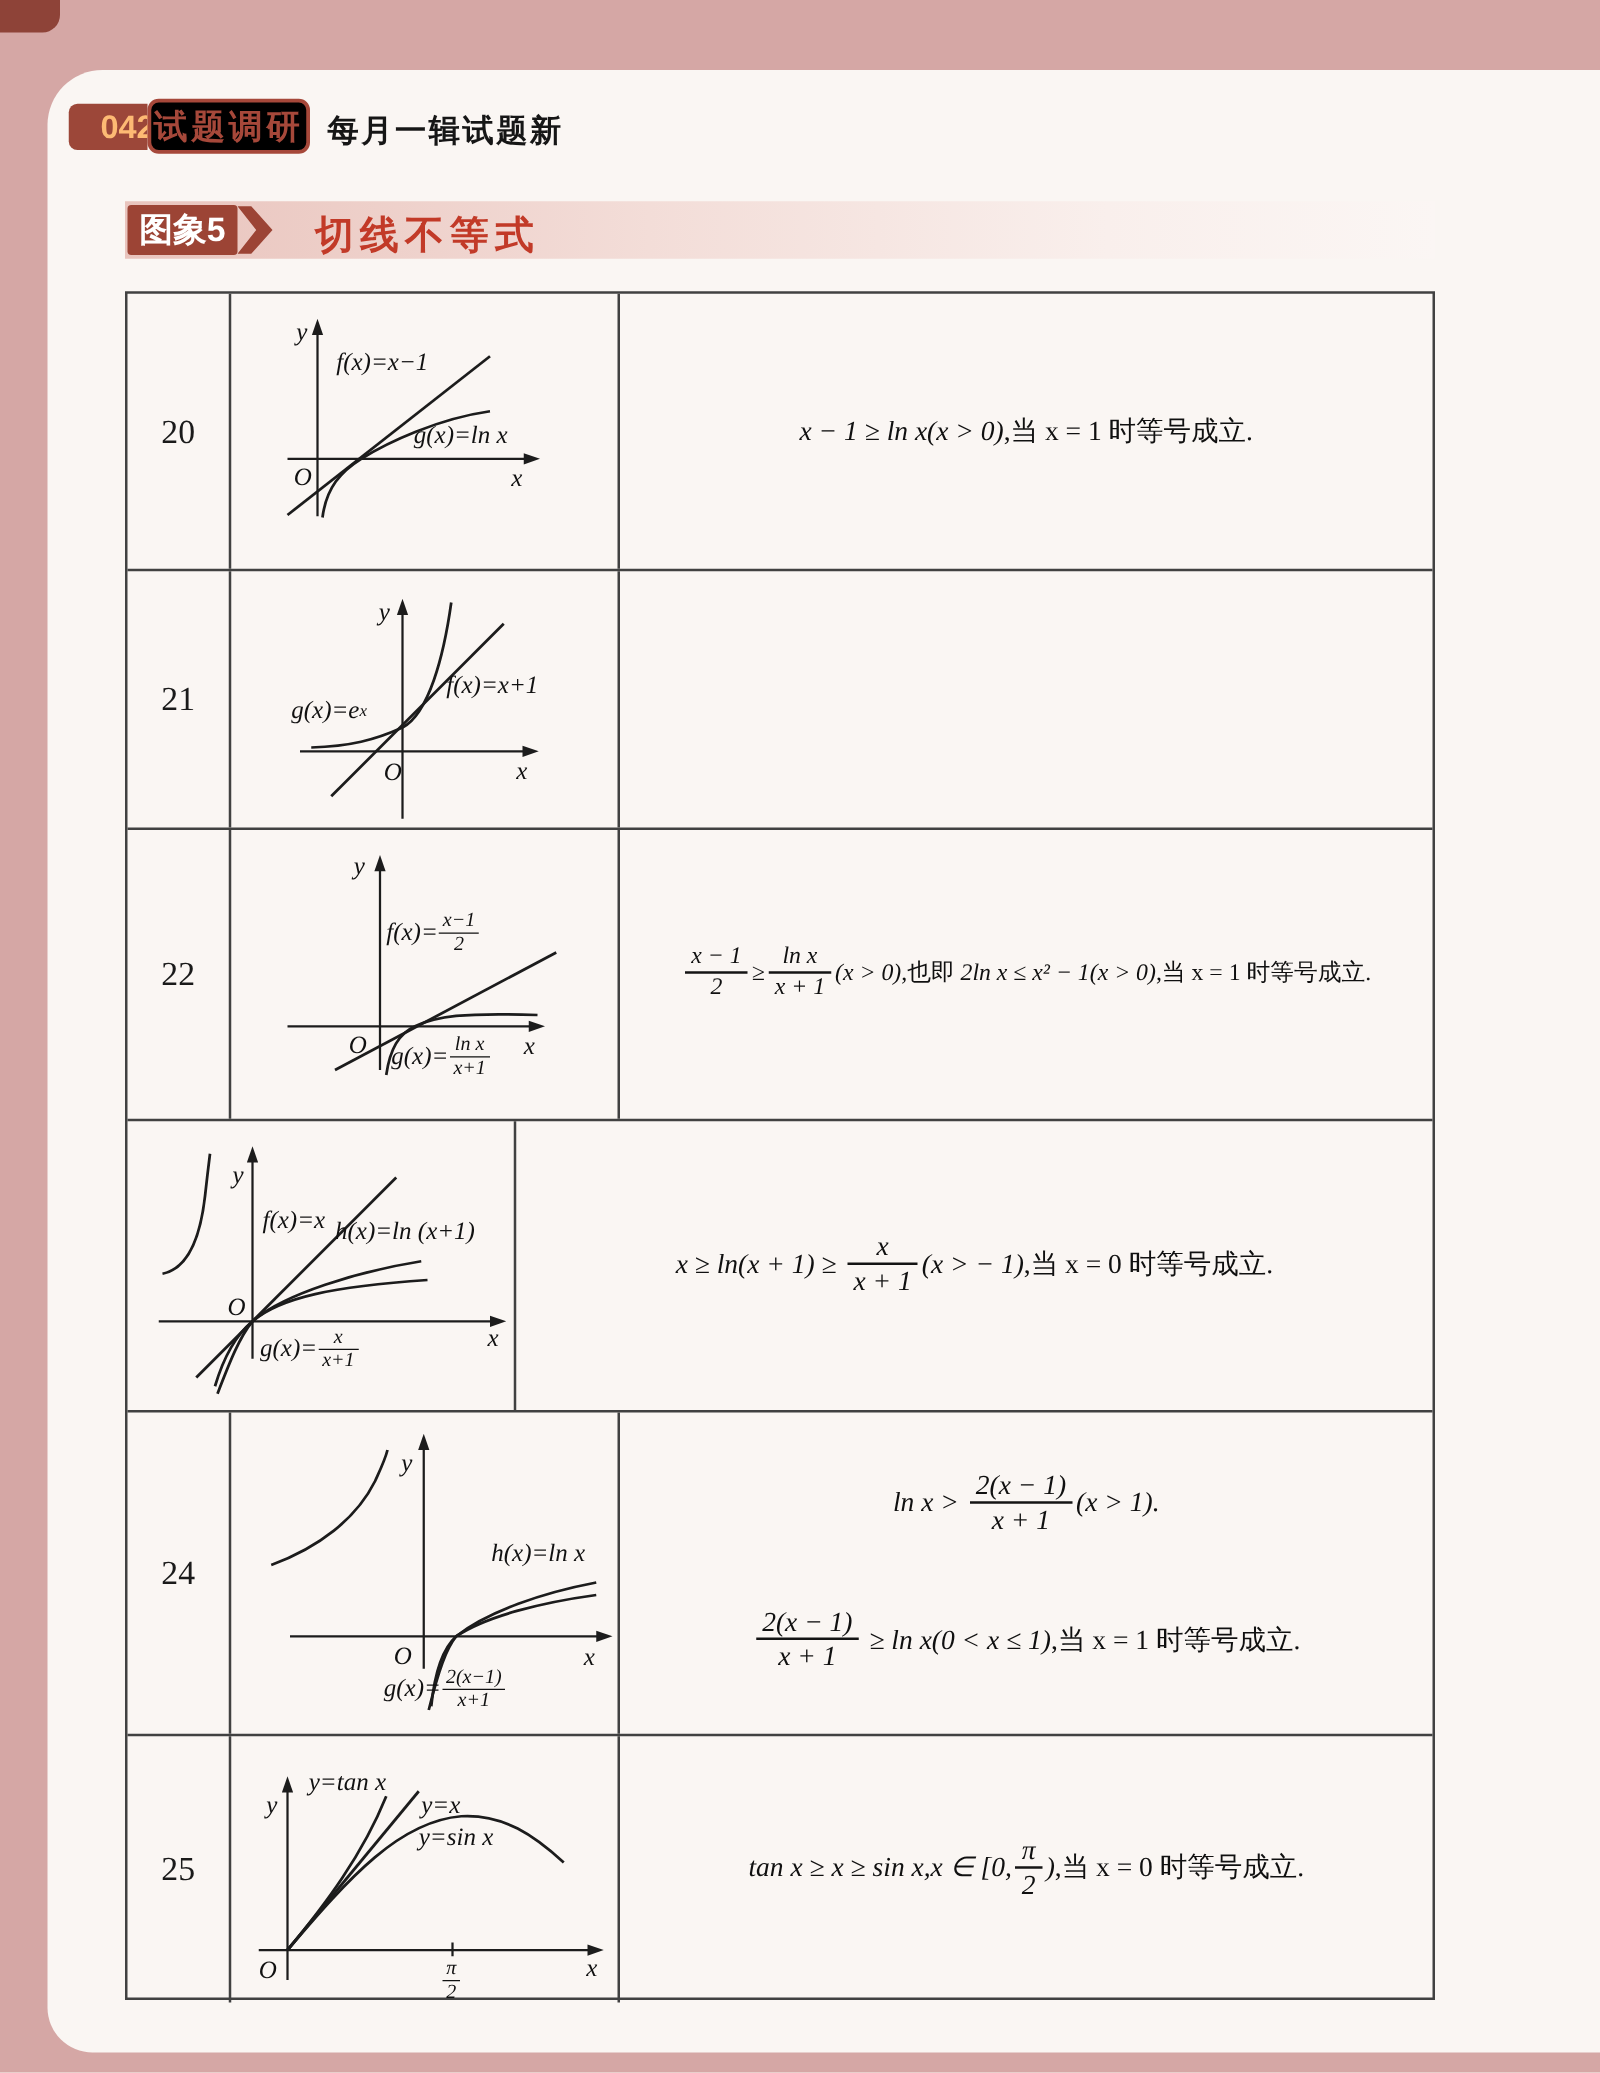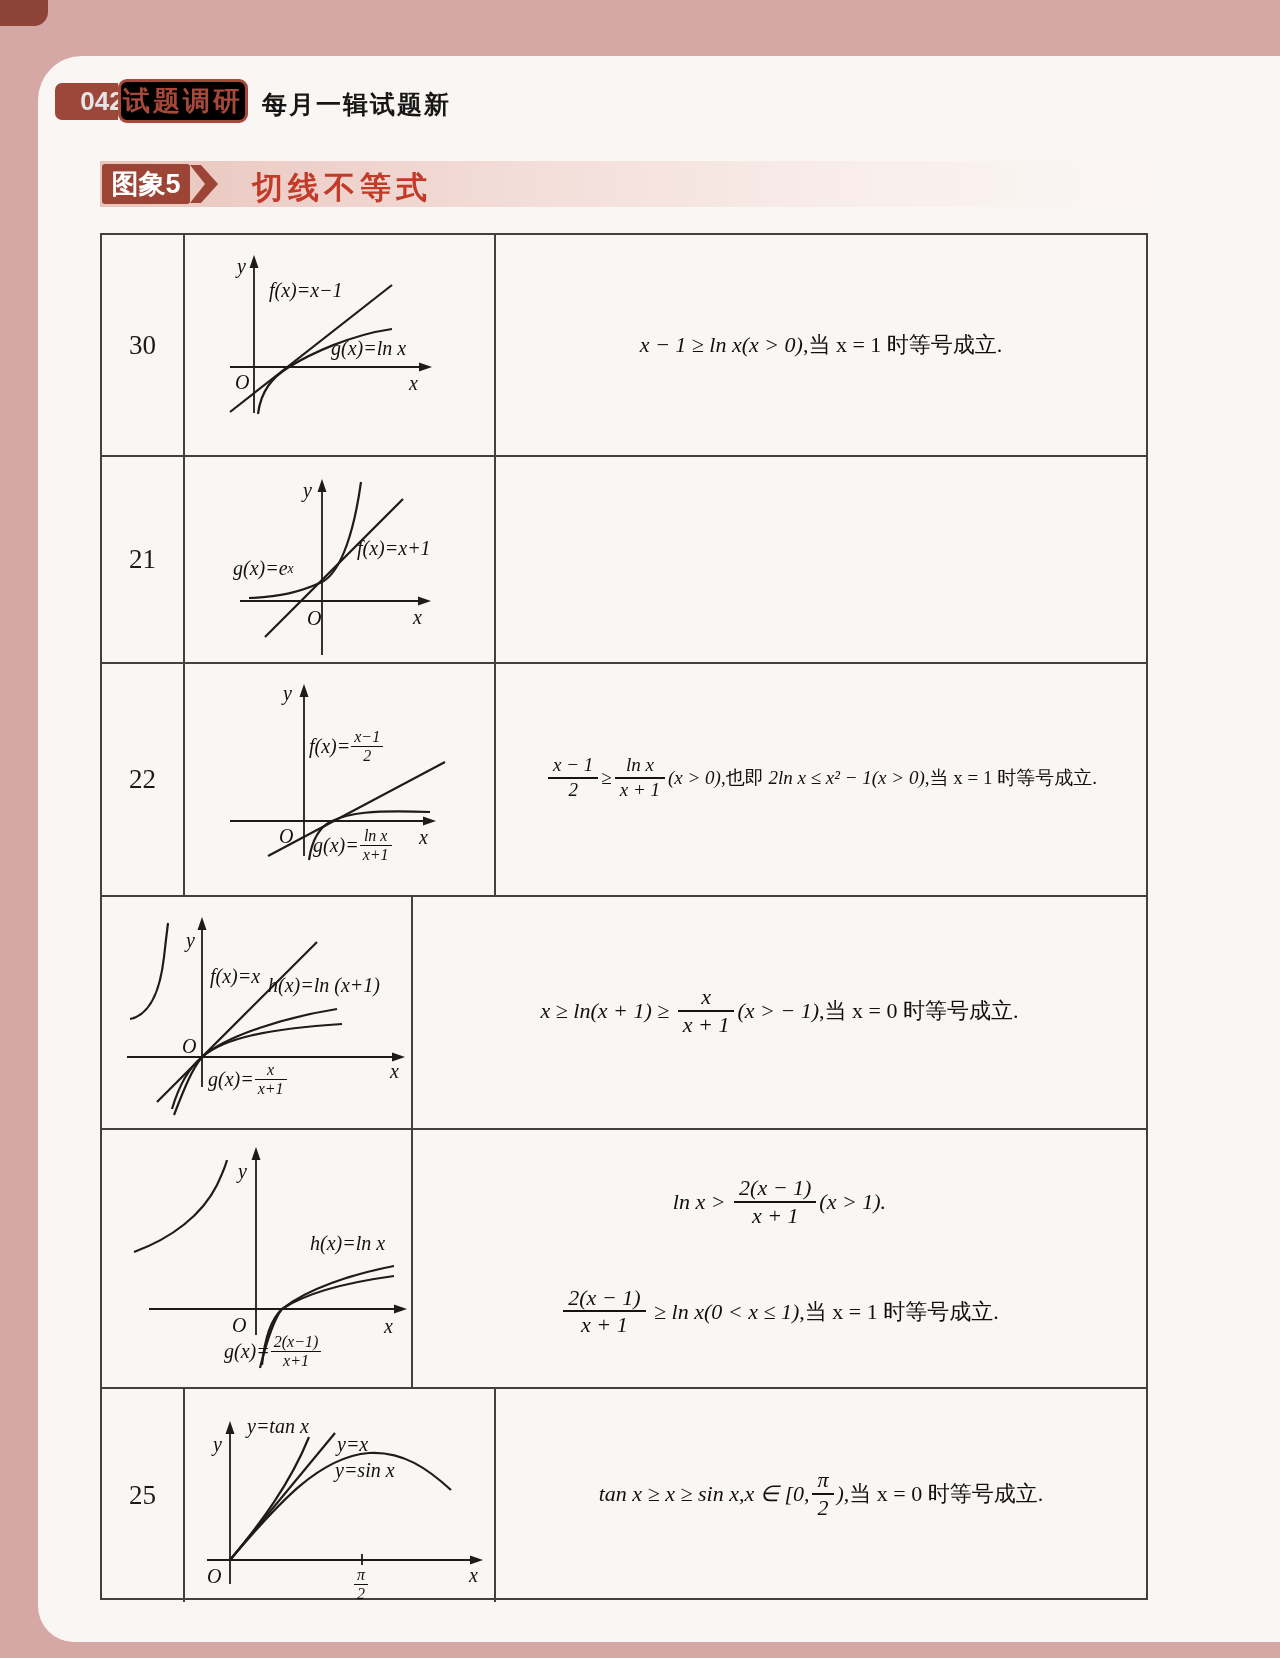--- a/index.html
+++ b/index.html
@@ -5,21 +5,21 @@
   * { margin:0; padding:0; box-sizing:border-box; }
   html,body { width:1280px; height:1658px; }
   body { position:relative; background:#d5a7a5; overflow:hidden;
          font-family:"Liberation Serif", serif; color:#141414; }
   .abs { position:absolute; }
   .page { left:38px; top:56px; right:0; bottom:16px; background:#faf6f3;
           border-radius:44px 0 0 36px; }
   .corner-tab { left:0; top:0; width:48px; height:26px; background:#8e4338;
           border-radius:0 0 14px 0; }
   
-  .hdr-num { left:55px; top:83px; width:63px; height:37px; background:#9c4739; color:#e5e5e5;
+  .hdr-num { left:55px; top:83px; width:63px; height:37px; background:#9c4739; color:#fdba74;
              font:bold 26px "Liberation Sans", sans-serif; display:flex; align-items:center;
              justify-content:center; border-radius:7px 0 0 7px;padding-left:31px; }
   .hdr-brand { left:118px; top:79px; width:130px; height:44px; background:#000000;
              border:3px solid #a6483a; border-radius:9px; color:#a6483a;
              font:bold 27px "Liberation Sans", sans-serif; letter-spacing:3px;
              display:flex; align-items:center; justify-content:center; }
   .hdr-tag { left:262px; top:88px; font:bold 25px "Liberation Sans", sans-serif;
              color:#161616; letter-spacing:2px; }
   
   .band { left:100px; top:161px; width:1048px; height:46px;
@@ -72,21 +72,21 @@
 <div class="abs band"></div>
 <div class="abs badge">图象5</div>
 <svg class="abs chev" width="30" height="40">
   <path d="M0 1 L15 20 L0 39 L11 39 L28 20 L11 1 Z" fill="#9c4435"></path>
 </svg>
 <div class="abs sec-title">切线不等式</div>
 
 <div class="abs tbl">
 
   <div class="row" style="height:222px">
-    <div class="c-num">30</div>
+    <div class="c-num">20</div>
     <div class="c-graph">
       <svg width="311" height="222" viewBox="0 0 311 222">
         <path class="axis" d="M69 30 L69 178"></path>
         <polygon class="ah" points="69,20 64.5,33 73.5,33"></polygon>
         <path class="axis" d="M45 132 L237 132"></path>
         <polygon class="ah" points="247,132 234,127.5 234,136.5"></polygon>
         <path class="curve" d="M45 177 L207 50"></path>
         <path class="curve" d="M73 179 C76 155 88 142 104 132 C125 119 165 100 207 94"></path>
       </svg>
       <span class="glabel" style="left:52px;top:20px">y</span>
@@ -186,20 +186,21 @@
       </span>
     </div>
     <div class="c-form">
       <div class="fline">
         <span class="m">x ≥ ln(x + 1) ≥ </span><span class="frac"><span class="fn m">x</span><span class="fd m">x + 1</span></span><span class="m">(x &gt; − 1)</span><span class="t">,当 x = 0 时等号成立.</span>
       </div>
     </div>
   </div>
 
   <div class="row" style="height:259px">
+    <div class="c-num">24</div>
     <div class="c-graph">
       <svg width="311" height="259" viewBox="0 0 311 259">
         <path class="axis" d="M154 27 L154 205"></path>
         <polygon class="ah" points="154,17 149.5,30 158.5,30"></polygon>
         <path class="axis" d="M47 179 L295 179"></path>
         <polygon class="ah" points="305,179 292,174.5 292,183.5"></polygon>
         <path class="curve" d="M32 122 C70 108 100 85 115 55 C120 44 123 38 125 30"></path>
         <path class="curve" d="M160 235 C163 205 170 188 180 179 C205 159 250 144 292 136"></path>
         <path class="curve" d="M158 238 C166 206 172 189 180 179 C204 163 248 152 292 146"></path>
       </svg>

